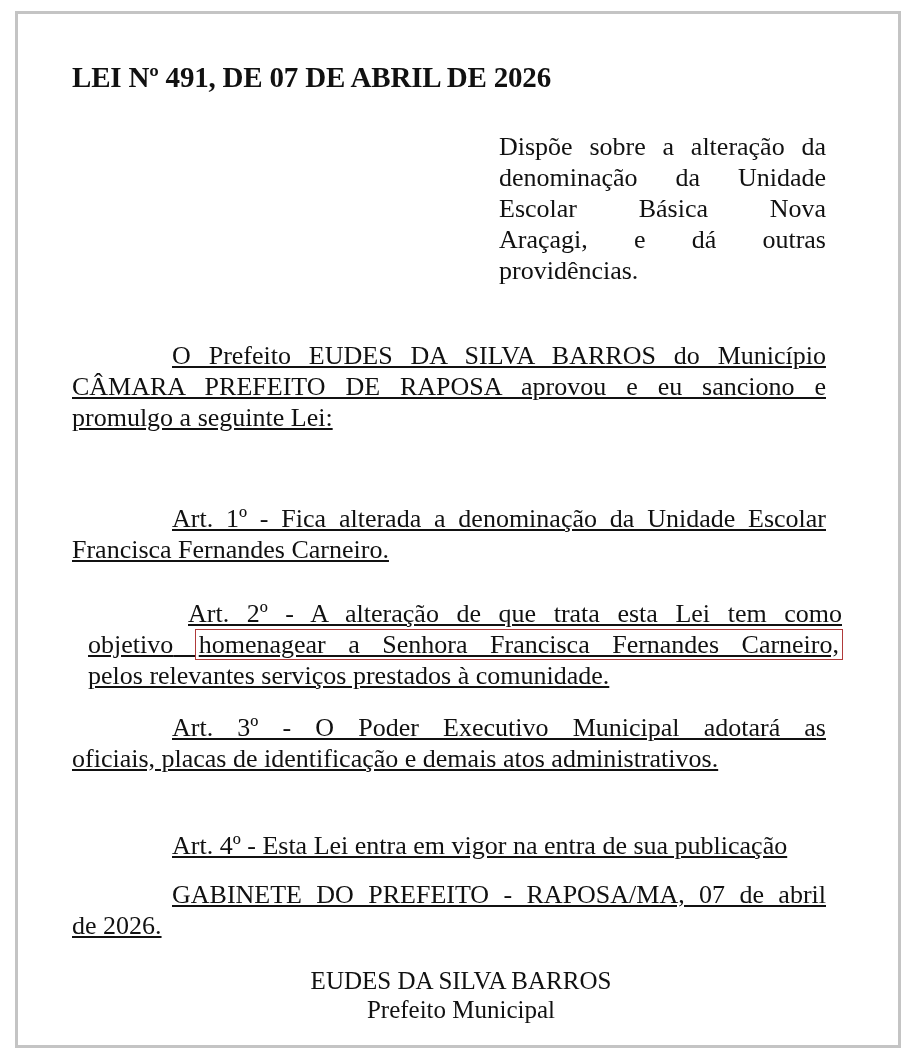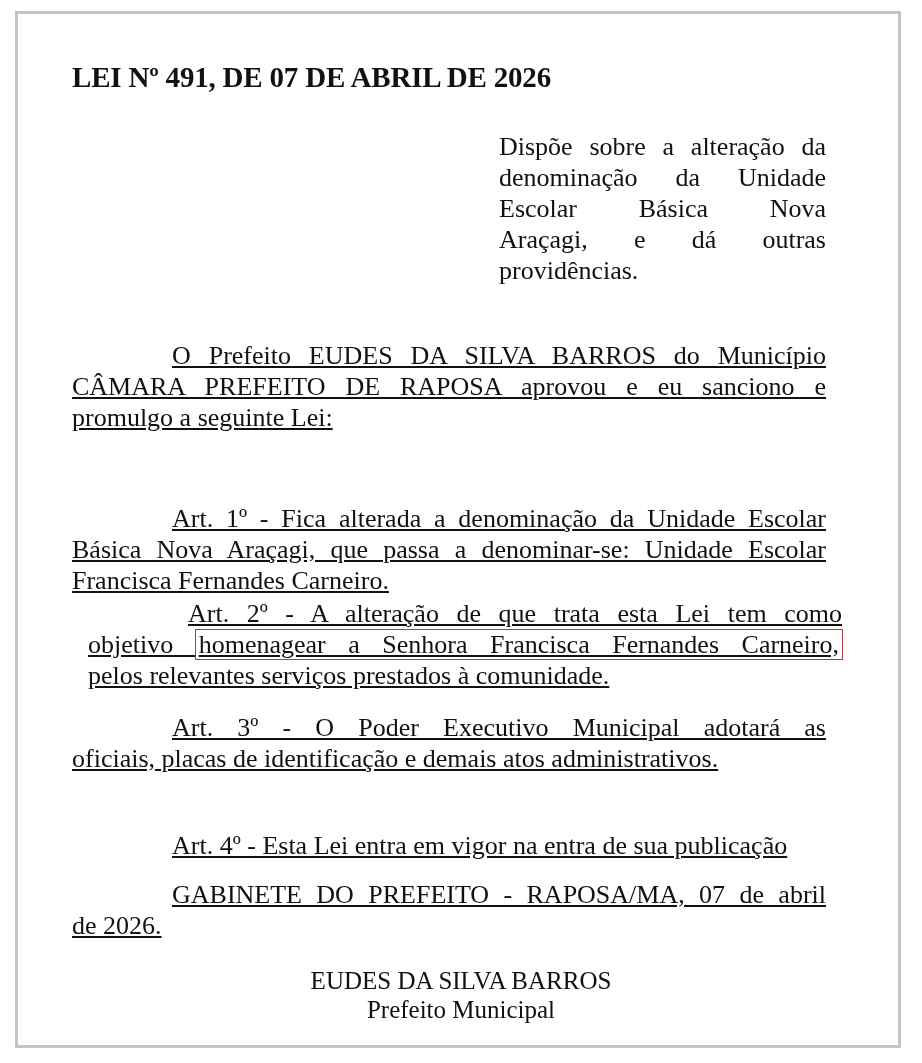--- a/index.html
+++ b/index.html
@@ -52,21 +52,20 @@
   </div>
 
   <div class="para" style="top:340px;">
     <span class="line indent">O Prefeito EUDES DA SILVA BARROS do Município</span>
     <span class="line">CÂMARA PREFEITO DE RAPOSA aprovou e eu sanciono e</span>
     <span class="line last">promulgo a seguinte Lei:</span>
   </div>
 
   <div class="para" style="top:483px;margin-top:20px;">
     <span class="line indent">Art. 1º - Fica alterada a denominação da Unidade Escolar</span>
-    <span class="line">Básica Nova Araçagi, que passa a denominar-se: Unidade Escolar</span>
     <span class="line last">Francisca Fernandes Carneiro.</span>
   </div>
 
   <div class="para" style="top:598px;margin-left:16px;">
     <span class="line indent">Art. 2º - A alteração de que trata esta Lei tem como</span>
     <span class="line"><span>objetivo</span> <span class="hl">homenagear a Senhora Francisca Fernandes Carneiro,</span></span>
     <span class="line last">pelos relevantes serviços prestados à comunidade.</span>
   </div>
 
   <div class="para" style="top:712px;">

